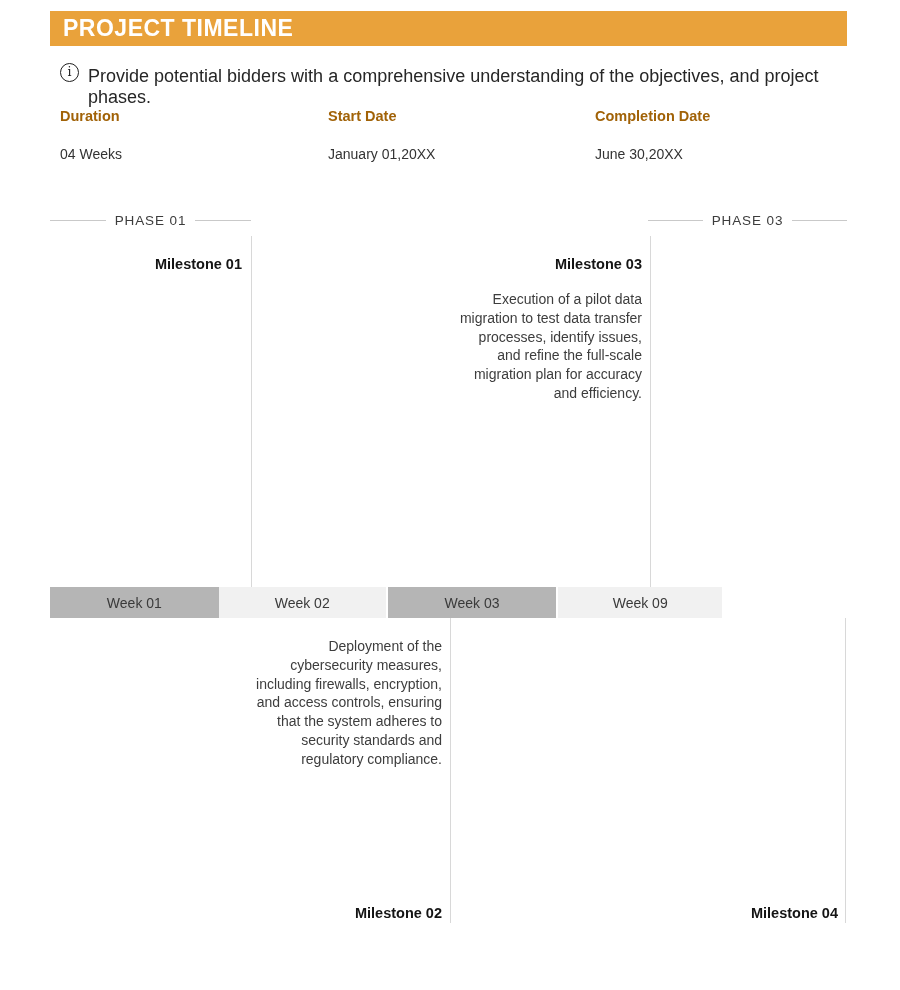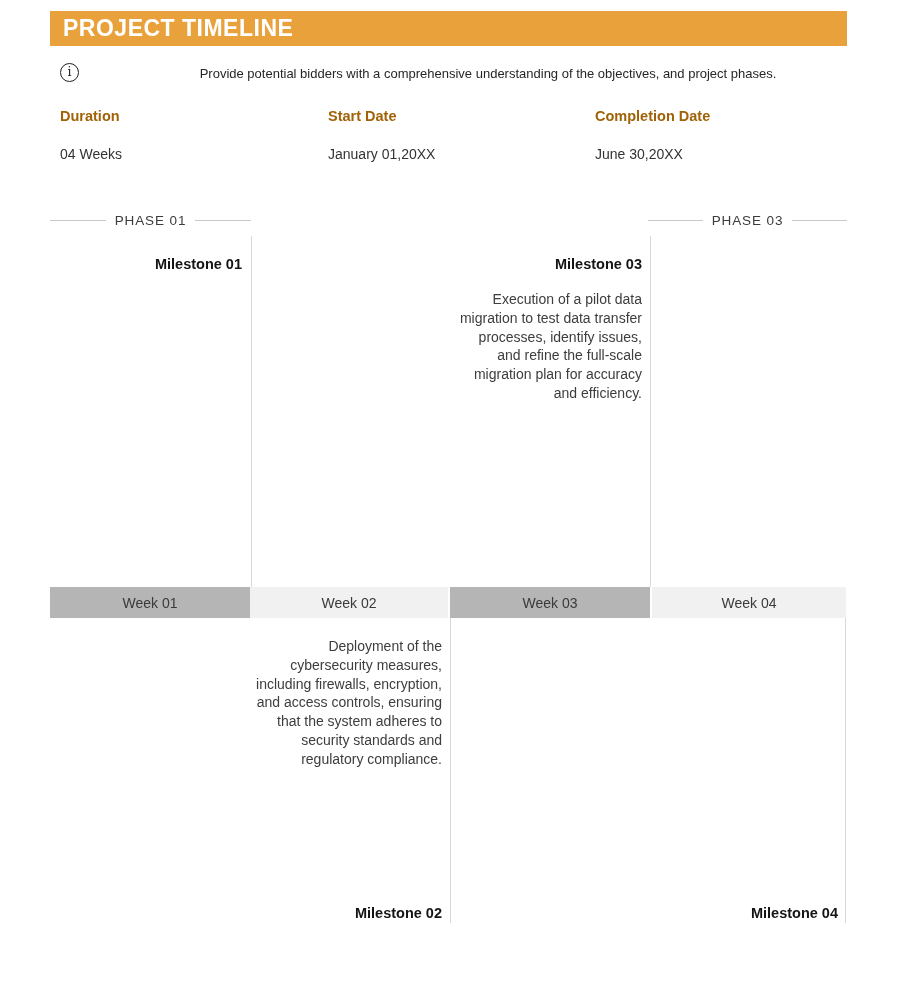--- a/index.html
+++ b/index.html
@@ -21,22 +21,22 @@
 
   
   .info-icon {
     left:60px; top:63px; width:19px; height:19px;
     border:1.5px solid #1f1f1f; border-radius:50%;
     display:flex; align-items:center; justify-content:center;
     font-size:12.5px; color:#1f1f1f; font-family:"DejaVu Serif",serif;
     line-height:1;
   }
   .info-text {
-    left:108px; top:66px; width:760px;
-    font-size:13px; color:#262626;text-align:center;
+    left:88px; top:66px; width:760px;
+    font-size:18px; color:#262626;
   }
 
   
   .field { top:108px; }
   .field .f-label { font-size:14.5px; font-weight:700; color:#a16207; }
   .field .f-value { font-size:14px; color:#333333; margin-top:22px; }
   .field-1 { left:60px; }
   .field-2 { left:328px; }
   .field-3 { left:595px; }
 
@@ -71,21 +71,21 @@
   .milestone .m-desc { margin-top:18px; }
   .milestone-1 { left:52px;  top:256px; width:190px; }
   .milestone-3 { left:452px; top:256px; width:190px; }
   .m2-desc { left:252px; top:637px; width:190px; }
   .m4-desc { left:648px; top:637px; width:190px; }
   .m2-title { left:252px; top:905px; width:190px; }
   .m4-title { left:648px; top:905px; width:190px; }
 
   
   .week-bar {
-    left:50px; top:587px; width:796px; height:31px;
+    left:50px; top:587px; width:672px; height:31px;
     display:flex; font-size:14px; color:#3a3a3a;
   }
   .week {
     display:flex; align-items:center; justify-content:center;
     height:100%;
   }
   .week-dark  { background:#B5B5B5; }
   .week-light { background:#F1F1F1; }
   .w1 { width:200px; }
   .w2 { width:198px; }
@@ -145,21 +145,21 @@
     <div class="week week-dark w1">
       <span>Week 01</span>
     </div>
     <div class="week week-light w2">
       <span>Week 02</span>
     </div>
     <div class="week week-dark w3">
       <span>Week 03</span>
     </div>
     <div class="week week-light w4">
-      <span>Week 04</span>
+      <span>Week 09</span>
     </div>
   </div>
 
   <div class="abs vline vline-3"></div>
   <div class="abs vline vline-4"></div>
 
   <div class="abs m-desc m2-desc">Deployment of the cybersecurity measures, including firewalls, encryption, and access controls, ensuring that the system adheres to security standards and regulatory compliance.</div>
   <div class="abs m-title m2-title">Milestone 02</div>
   <div class="abs m-title m4-title">Milestone 04</div>
 

